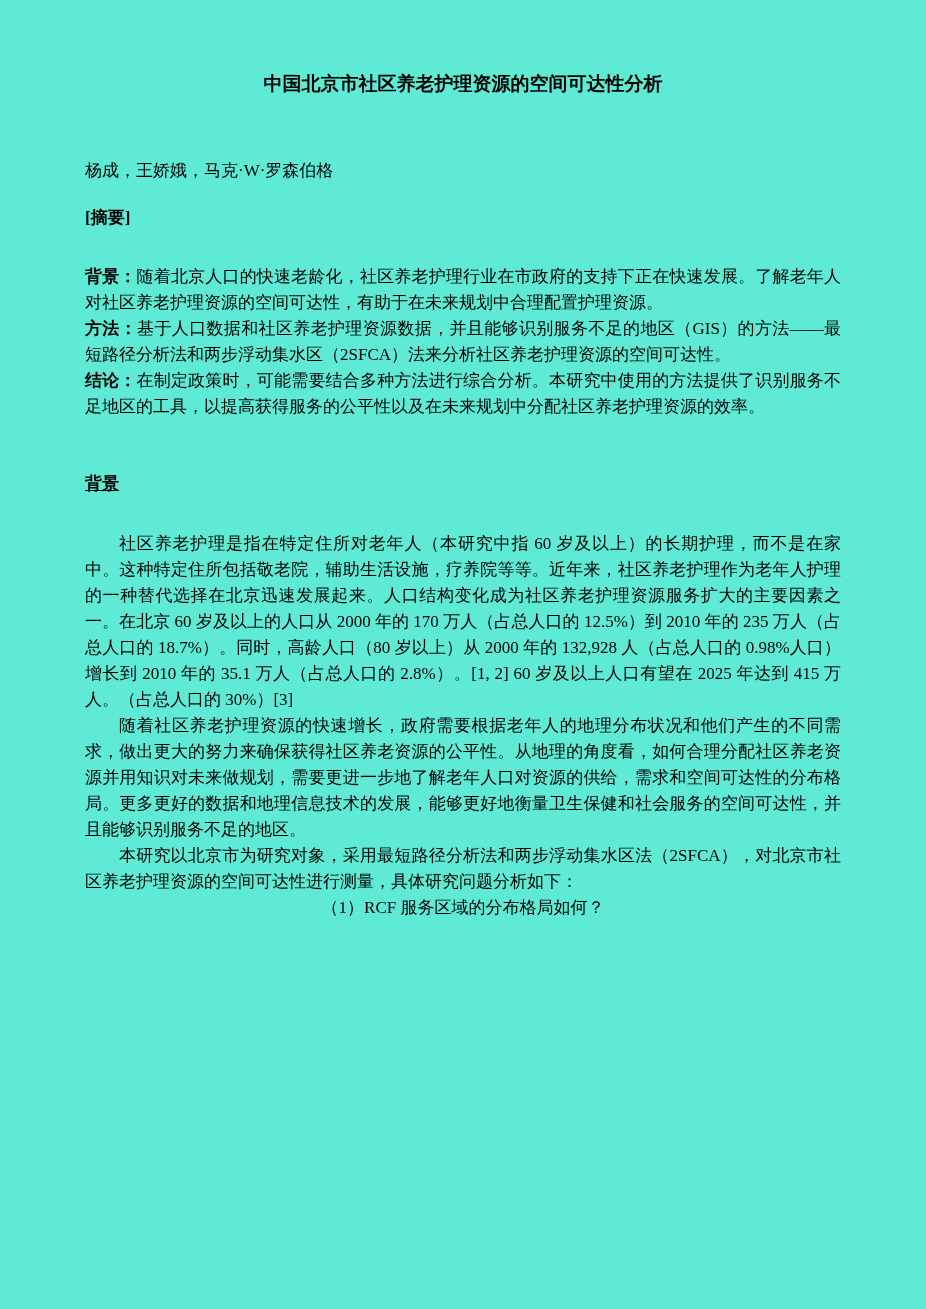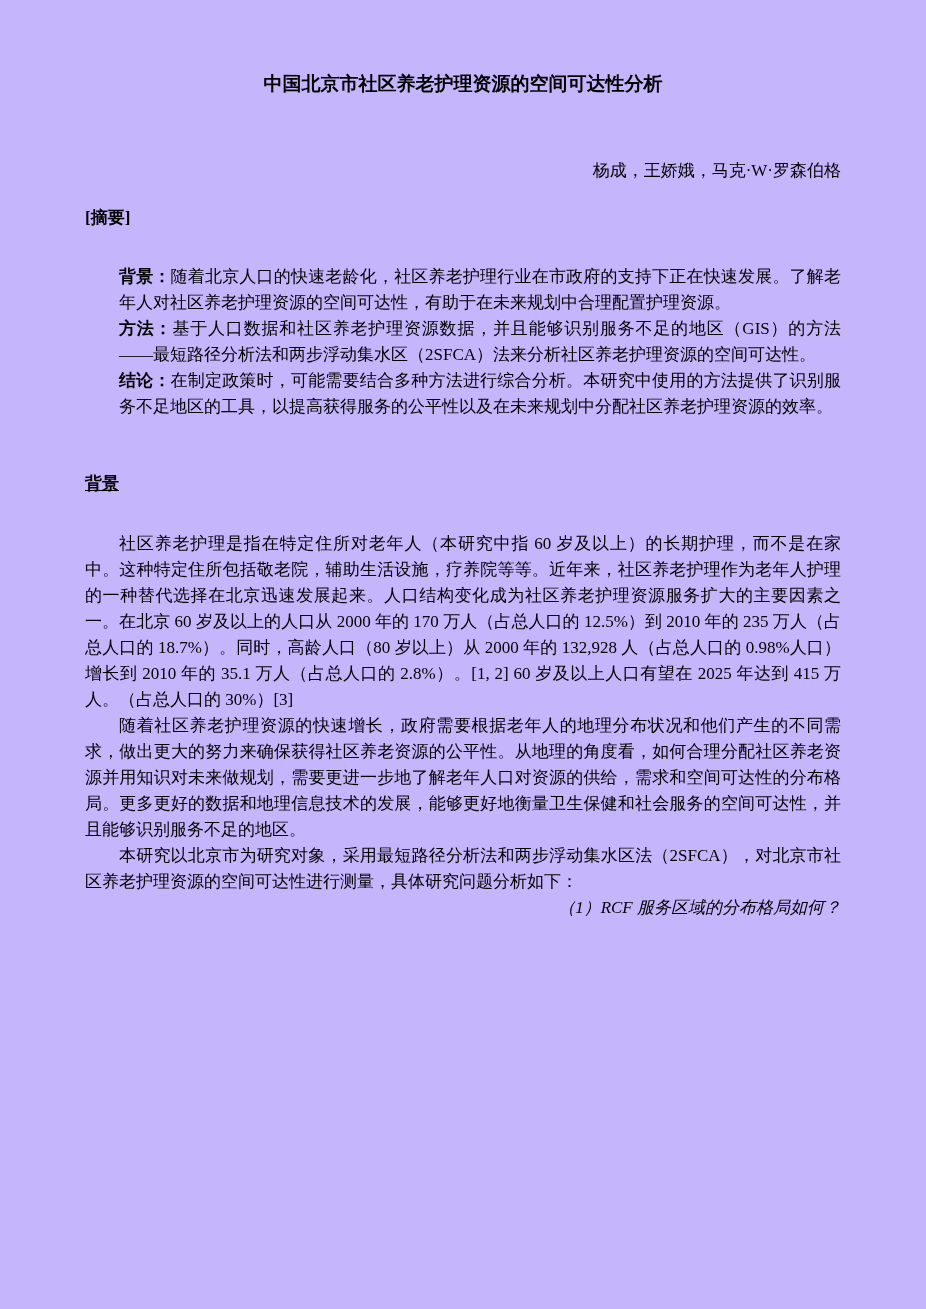--- a/index.html
+++ b/index.html
@@ -5,46 +5,45 @@
   * { box-sizing: border-box; }
   html, body {
     margin: 0;
     padding: 0;
     background: #ffffff;
   }
   .page {
     width: 926px;
     min-height: 1309px;
     margin: 0 auto;
-    background: #c4b5fd;
+    background: #5eead4;
     color: #000000;
     font-family: "Liberation Serif", "DejaVu Serif", serif;
     font-size: 17px;
     line-height: 26px;
     padding: 70px 85px 48px 85px;
   }
   .title {
     margin: 0;
     text-align: center;
     font-size: 19px;
     font-weight: bold;
     line-height: 28px;
   }
   .authors {
     margin: 60px 0 0 0;
-    text-align: right;
+    text-align: left;
     font-weight: normal;
   }
   .abstract-heading {
     margin: 21px 0 0 0;
     font-weight: bold;
   }
   .abstract {
     margin-top: 33px;
-    margin-left: 34px;
   }
   .abstract p {
     margin: 0;
     text-align: justify;
   }
   .abstract .label {
     font-weight: bold;
   }
   .section-heading {
     margin: 51px 0 0 0;
@@ -56,22 +55,21 @@
   .body-text {
     margin-top: 34px;
   }
   .body-text p {
     margin: 0;
     text-align: justify;
     text-indent: 2em;
   }
   .body-text p.question {
     text-indent: 0;
-    text-align: right;
-    font-style: italic;
+    text-align: center;
   }
 </style>
 </head>
 <body>
 
 <div class="page">
 
   <h1 class="title">中国北京市社区养老护理资源的空间可达性分析</h1>
 
   <p class="authors">杨成，王娇娥，马克·W·罗森伯格</p>

